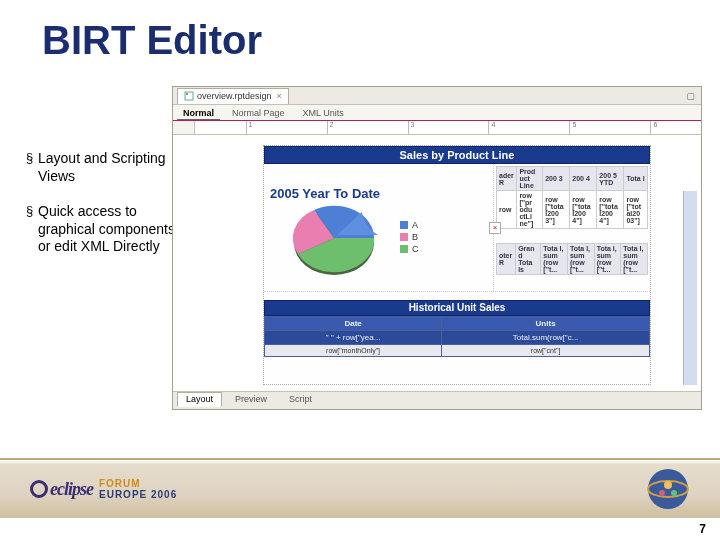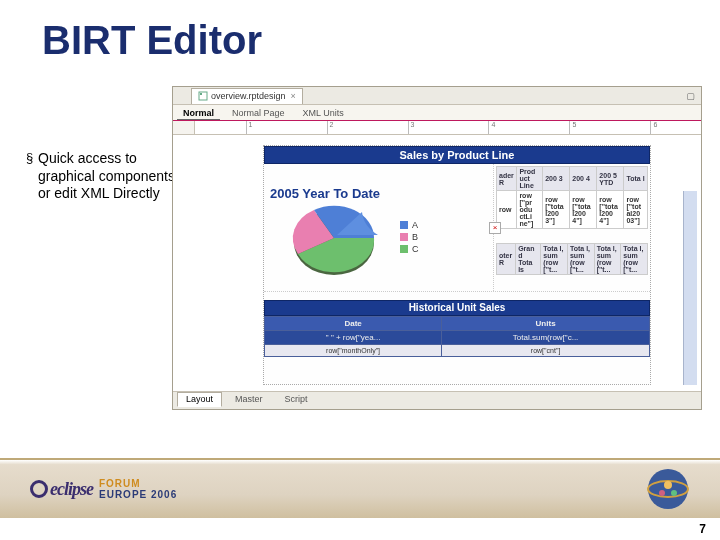--- a/index.html
+++ b/index.html
@@ -54,21 +54,21 @@
     height: 324px;
     background: #eceae3;
     border: 1px solid #a59f8e;
     font-size: 9px;
   }
   .tab-bar {
     height: 18px;
     background: #eceae3;
     display: flex;
     align-items: center;
-    padding-left: 18px;
+    padding-left: 4px;
     border-bottom: 1px solid #c6c0b3;
   }
   .file-tab {
     height: 16px;
     background: #fff;
     border: 1px solid #b3ad9f;
     border-bottom: none;
     padding: 1px 6px;
     display: flex;
     align-items: center;
@@ -387,20 +387,21 @@
     font-weight: bold;
   }
 </style>
 </head>
 <body>
 
 <div class="slide">
   <h1 class="title">BIRT Editor</h1>
 
   <div class="bullets">
+    <div class="bullet">Layout and Scripting Views</div>
     <div class="bullet">Quick access to graphical components or edit XML Directly</div>
   </div>
 
   <div class="editor-panel">
 
     <div class="tab-bar">
       <div class="file-tab">
         <span class="file-icon">
           <svg viewBox="0 0 10 10" width="10" height="10">
               <rect x="1" y="1" width="8" height="8" fill="#fff" stroke="#6a8"></rect>
@@ -530,21 +531,21 @@
           </tbody>
             </table>
         </div>
       </div>
     </div>
 
     <div class="right-slot"></div>
 
     <div class="bottom-tabs">
       <span class="btab active">Layout</span>
-      <span class="btab">Master</span>
+      <span class="btab">Preview</span>
       <span class="btab">Script</span>
     </div>
   </div>
 
   <div class="bottom-band">
     <span class="ring"></span>
     <div class="ec-logo">
       <span class="ec-name">
         <span style="color:#3b2e6e">eclipse</span>
       </span>

